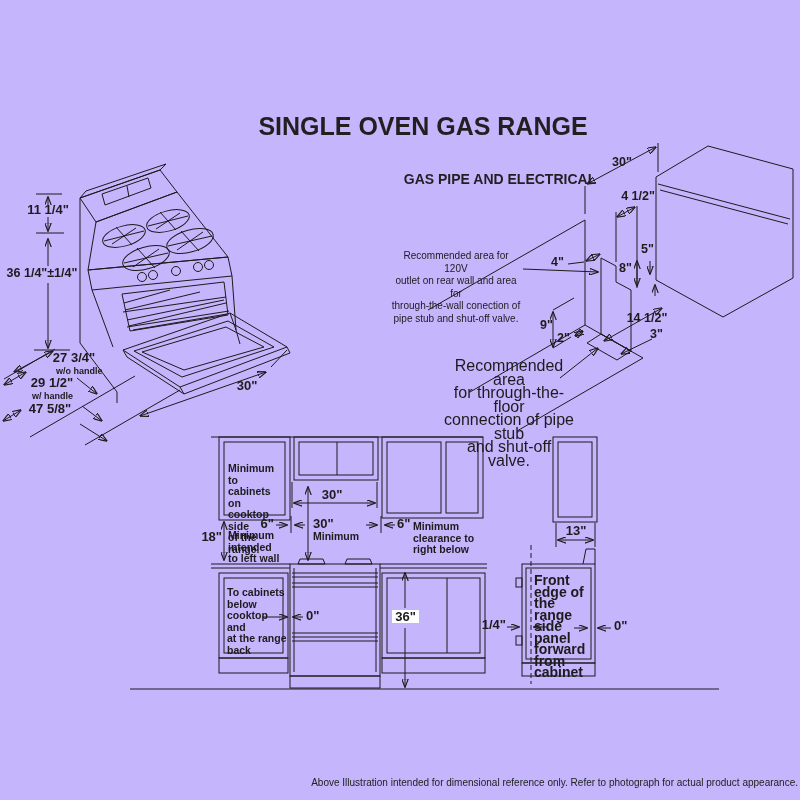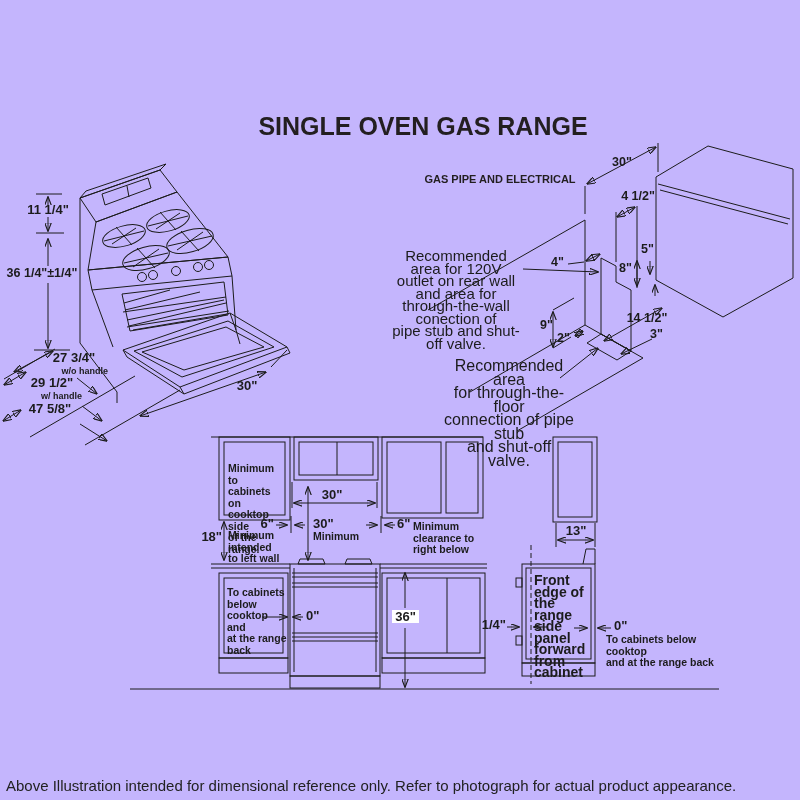--- a/index.html
+++ b/index.html
@@ -2,30 +2,30 @@
 <html><head>
 <meta charset="utf-8">
 <style>
   html,body{margin:0;padding:0;background:#fff;}
   #stage{position:relative;width:800px;height:800px;background:#c4b5fd;overflow:hidden;
          font-family:"Liberation Sans","DejaVu Sans",sans-serif;color:#1c1c1c;}
   #art{position:absolute;left:0;top:0;}
   #art path,#art line,#art rect,#art ellipse,#art circle{stroke:#1c1c1c;fill:none;stroke-width:1;}
   .lbl{position:absolute;font-size:13px;font-weight:bold;line-height:13px;white-space:nowrap;color:#1c1c1c;}
   .lbl.c{text-align:center;} .lbl.r{text-align:right;}
-  .sm{position:absolute;font-size:9px;font-weight:600;line-height:10px;white-space:nowrap;text-align:right;}
-  .note{position:absolute;font-size:15px;line-height:12.5px;text-align:center;color:#1c1c1c;}
+  .sm{position:absolute;font-size:9px;font-weight:600;line-height:10px;white-space:nowrap;text-align:left;}
+  .note{position:absolute;font-size:10px;line-height:12.5px;text-align:center;color:#1c1c1c;}
   .txt{position:absolute;font-size:10.5px;line-height:11.5px;color:#1c1c1c;font-weight:bold;}
   .txt.r{text-align:right;}
   .gaslbl{font-size:12.5px;}
   #main-title{position:absolute;left:173px;top:112px;width:500px;text-align:center;
               font-size:25px;font-weight:bold;color:#231f20;}
   #gas-title{position:absolute;left:398px;top:172px;width:204px;text-align:center;
-             font-size:11px;font-weight:bold;line-height:14.5px;color:#231f20;}
-  #footnote{position:absolute;left:6px;top:777px;width:792px;font-size:15px;color:#222;}
+             font-size:14px;font-weight:bold;line-height:14.5px;color:#231f20;}
+  #footnote{position:absolute;left:6px;top:777px;width:792px;font-size:10px;color:#222;text-align:right;}
 </style>
 </head>
 <body>
 
 <div id="stage">
 
 <svg id="art" width="800" height="800" viewBox="0 0 800 800">
   <defs>
     <marker id="ah" viewBox="0 0 8 6" refX="7.5" refY="3" markerWidth="9" markerHeight="7" orient="auto-start-reverse">
       <path d="M0,0 L8,3 L0,6 Z" fill="#1c1c1c" stroke="none"></path>
@@ -302,20 +302,16 @@
 <div class="lbl c" style="left:392px;top:610px;width:27px;background:#fff;">36"</div>
 <div class="lbl c" style="left:559px;top:524px;width:34px;">13"</div>
 <div class="txt" style="left:534px;top:575px;width:58px;font-size:14px;">
   <div>Front edge of</div>
   <div>the range side</div>
   <div>panel forward</div>
   <div>from cabinet</div>
 </div>
 <div class="lbl r" style="left:478px;top:618px;width:28px;">1/4"</div>
 <div class="lbl" style="left:614px;top:619px;width:18px;">0"</div>
-<div class="txt" style="left:606px;top:634px;width:125px;">
-  <div>To cabinets below cooktop</div>
-  <div>and at the range back</div>
-</div>
 
 <div id="footnote">Above Illustration intended for dimensional reference only. Refer to photograph for actual product appearance.</div>
 
 </div>
 
 </body></html>

